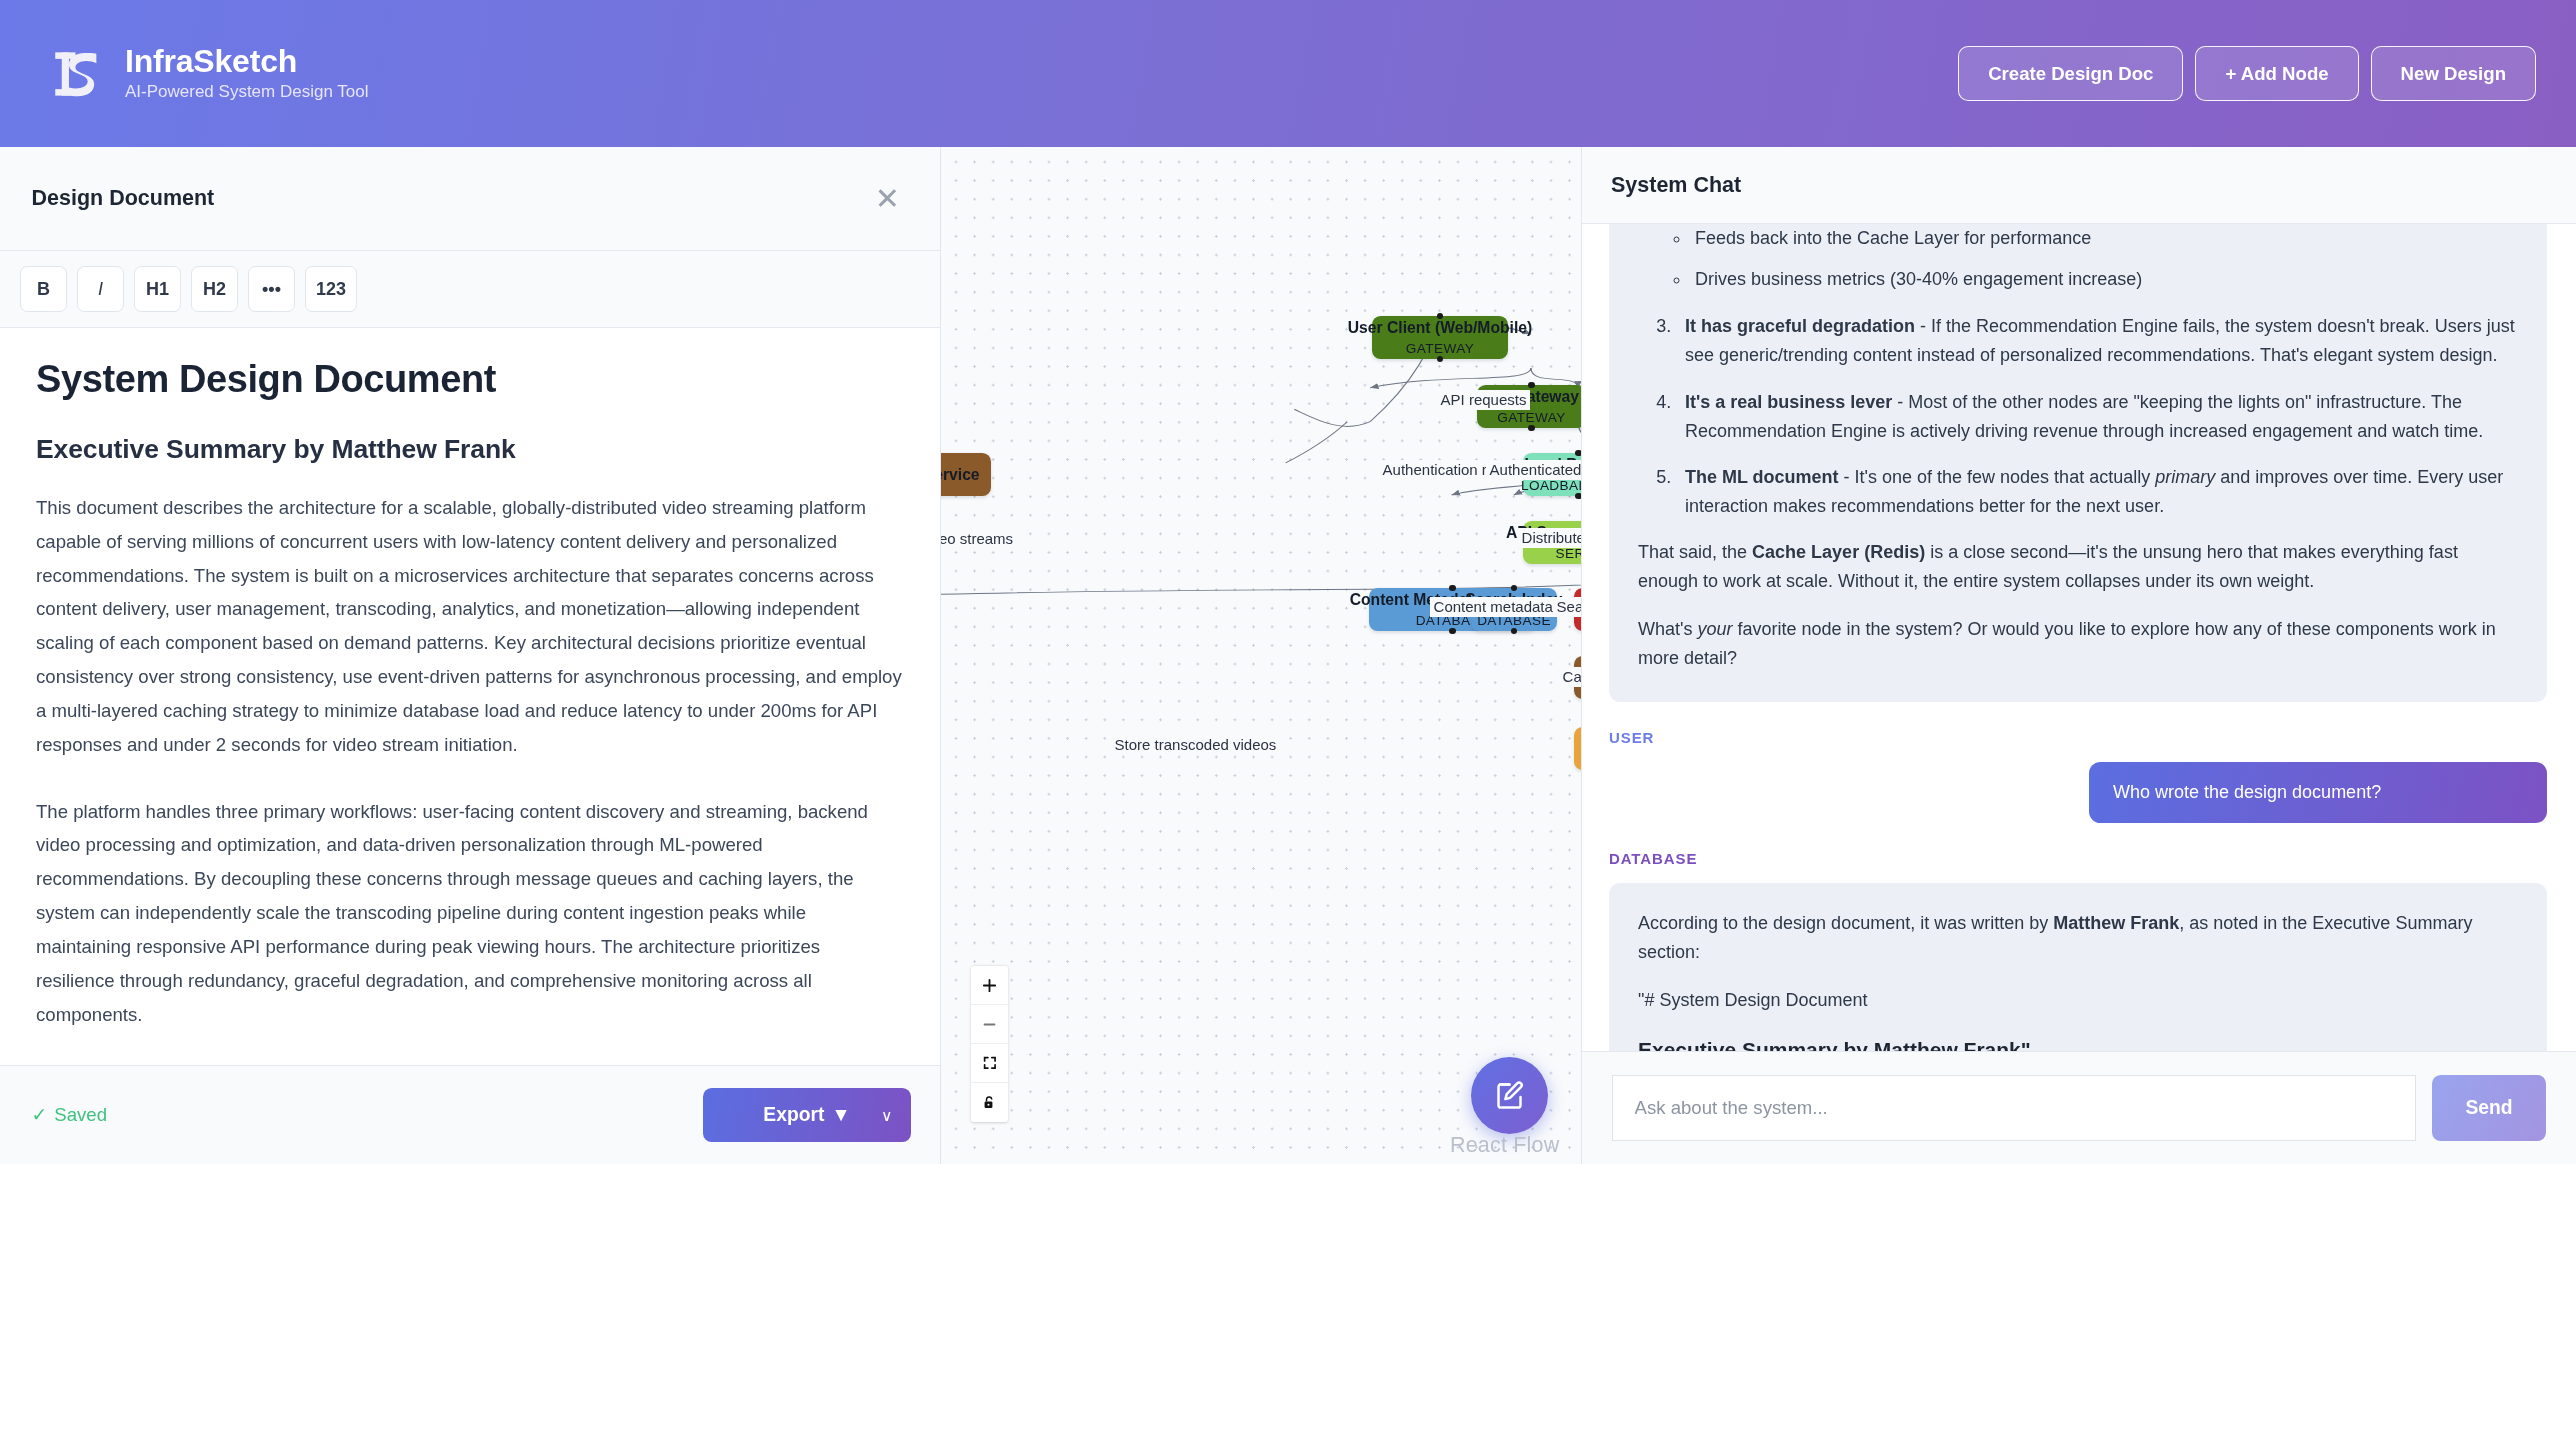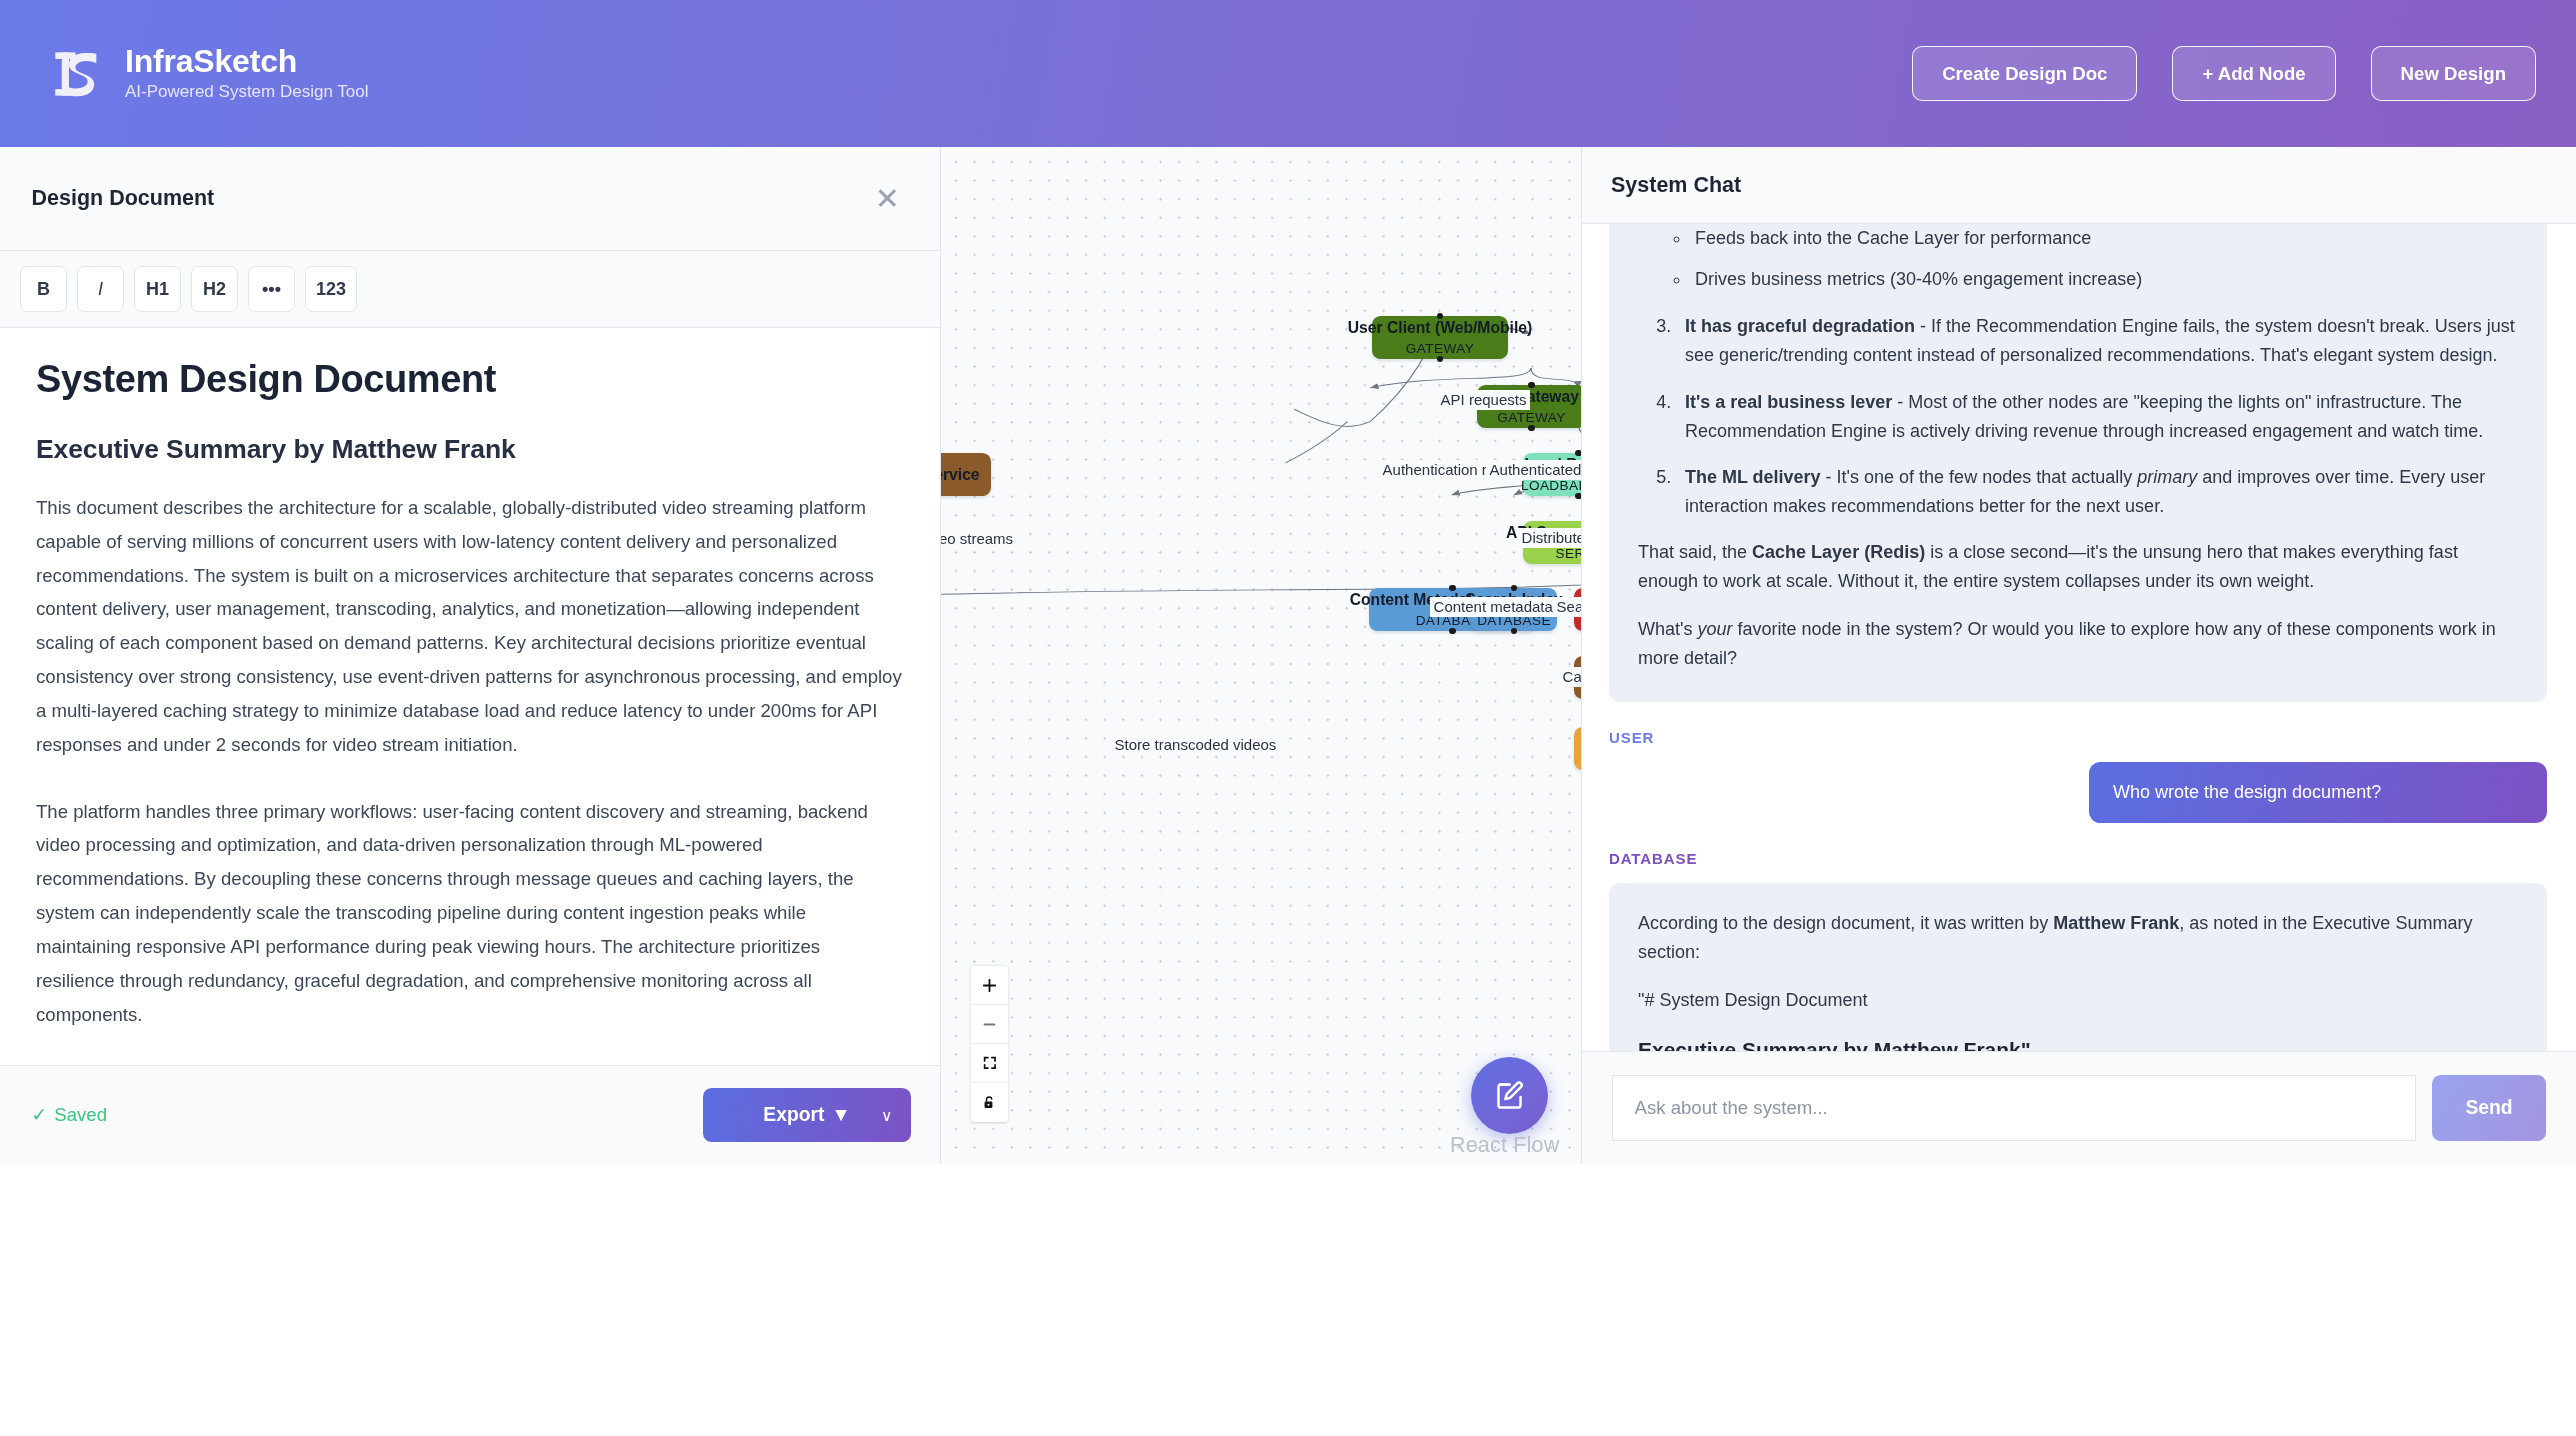--- a/index.html
+++ b/index.html
@@ -19,21 +19,21 @@
     padding: 0 40px 0 43px;
   }
   .brand { display: flex; align-items: center; gap: 20px; }
   .brand-logo {
     width: 62px; height: 62px; position: relative; flex: 0 0 62px;
   }
   .brand-logo svg { width: 62px; height: 62px; display: block; }
   .brand-text { display: flex; flex-direction: column; justify-content: center; gap: 4.3px; }
   .brand-title { font-size: 32px; font-weight: bold; color: #ffffff; letter-spacing: -0.2px; line-height: 1.05; }
   .brand-sub { font-size: 17px; color: #e6e5fb; line-height: 1.1; }
-  .header-actions { display: flex; align-items: center; gap: 35px; }
+  .header-actions { display: flex; align-items: center; gap: 12px; }
   .hdr-btn {
     border: 1.8px solid rgba(255,255,255,0.92);
     background: rgba(255,255,255,0.13);
     color: #ffffff; font-size: 18.6px; font-weight: bold;
     border-radius: 10px; padding: 15.7px 29px; cursor: pointer;
     font-family: "Liberation Sans", sans-serif;
     white-space: nowrap;
   }
 
   
@@ -431,21 +431,21 @@
             <li>Drives business metrics (30-40% engagement increase)</li>
           </ul>
           <ol class="chat-ol" start="3">
             <li>
               <b>It has graceful degradation</b><span> - If the Recommendation Engine fails, the system doesn't break. Users just see generic/trending content instead of personalized recommendations. That's elegant system design.</span>
             </li>
             <li>
               <b>It's a real business lever</b><span> - Most of the other nodes are "keeping the lights on" infrastructure. The Recommendation Engine is actively driving revenue through increased engagement and watch time.</span>
             </li>
             <li>
-              <b>The ML delivery</b><span> - It's one of the few nodes that actually </span><i>primary</i><span> and improves over time. Every user interaction makes recommendations better for the next user.</span>
+              <b>The ML document</b><span> - It's one of the few nodes that actually </span><i>primary</i><span> and improves over time. Every user interaction makes recommendations better for the next user.</span>
             </li>
           </ol>
           <div class="chat-para">
             <span>That said, the </span><b>Cache Layer (Redis)</b><span> is a close second—it's the unsung hero that makes everything fast enough to work at scale. Without it, the entire system collapses under its own weight.</span>
           </div>
           <div class="chat-para">
             <span>What's </span><i>your</i><span> favorite node in the system? Or would you like to explore how any of these components work in more detail?</span>
           </div>
         </div>
 

